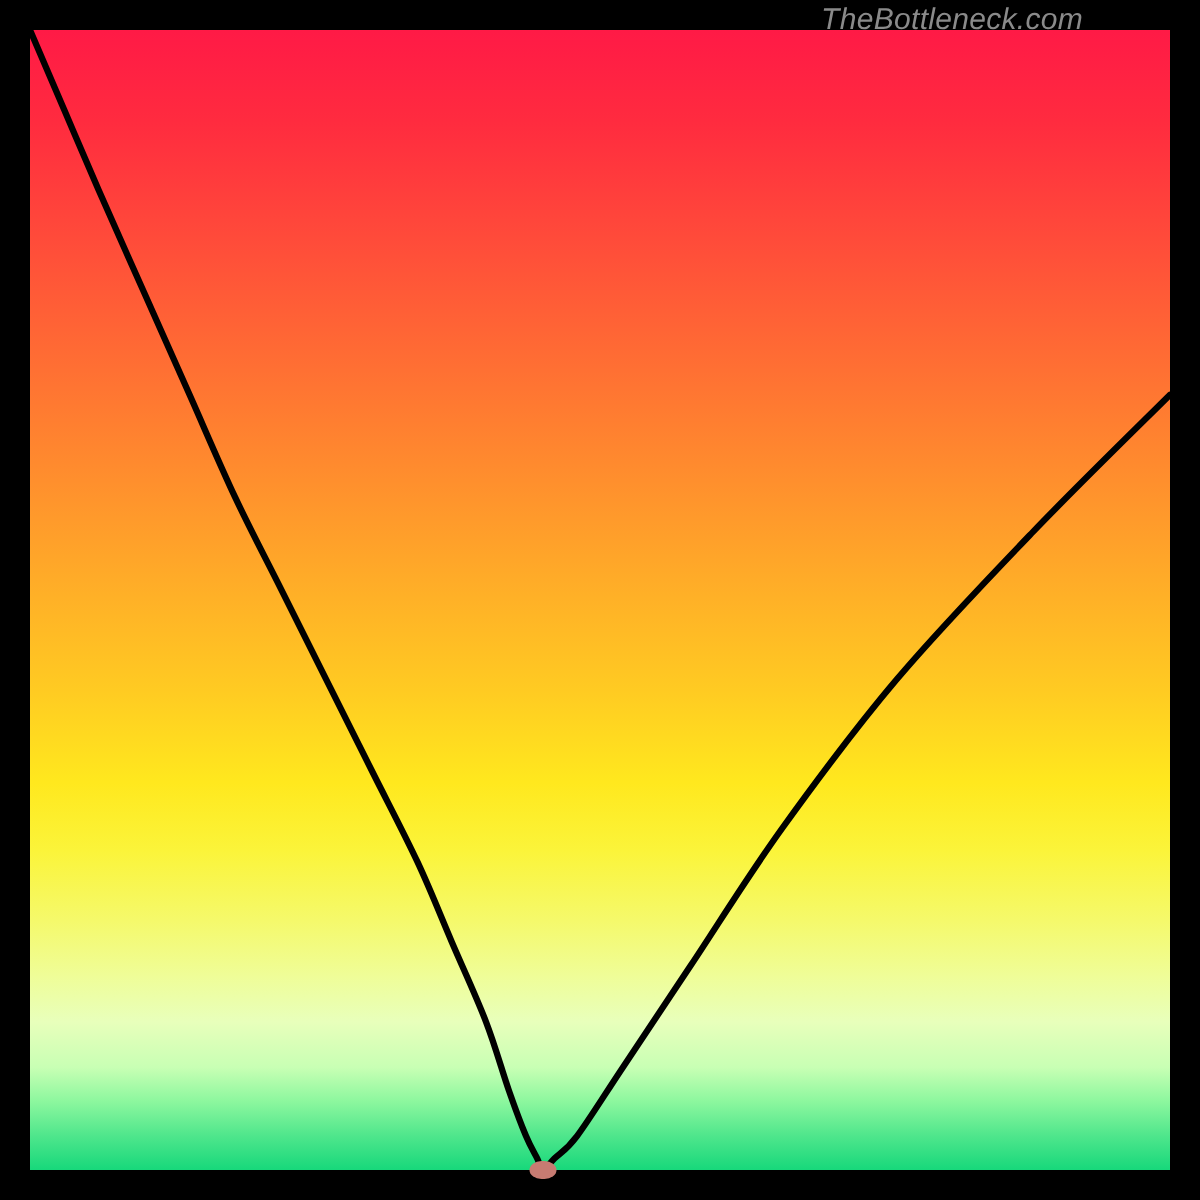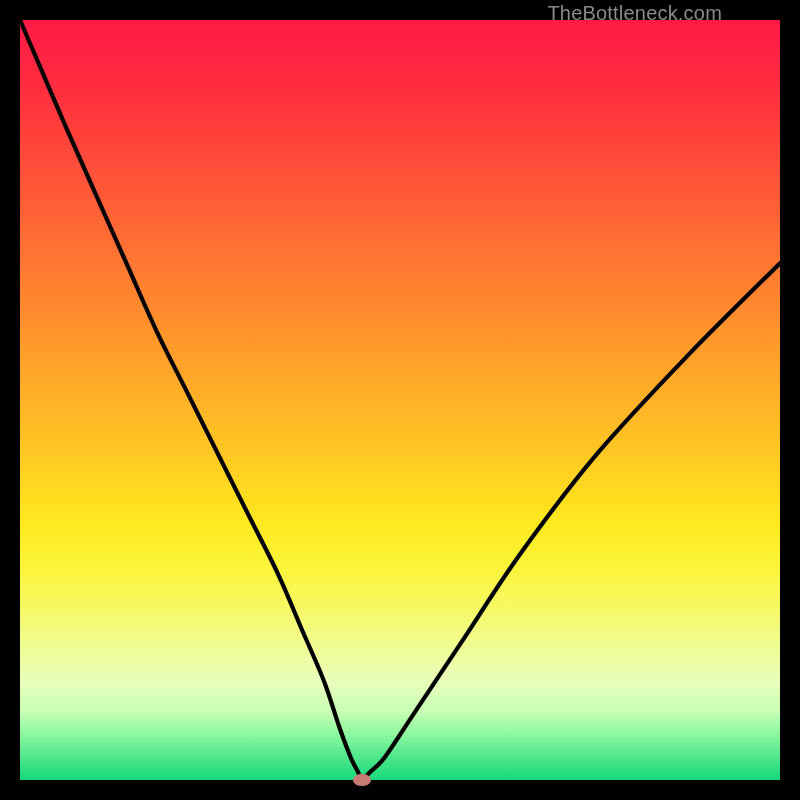--- a/index.html
+++ b/index.html
@@ -9,20 +9,21 @@
     height: 800px;
     background: #000;
     overflow: hidden;
     font-family: Arial, Helvetica, sans-serif;
   }
   .frame {
     position: relative;
     width: 732px;
     height: 800px;
     background: #000;
+    font-style: italic;
   }
   .plot-area {
     position: absolute;
     left: 20px;
     top: 20px;
     width: 760px;
     height: 760px;
     
     background: linear-gradient(to bottom,
       #ff1a46 0%,

